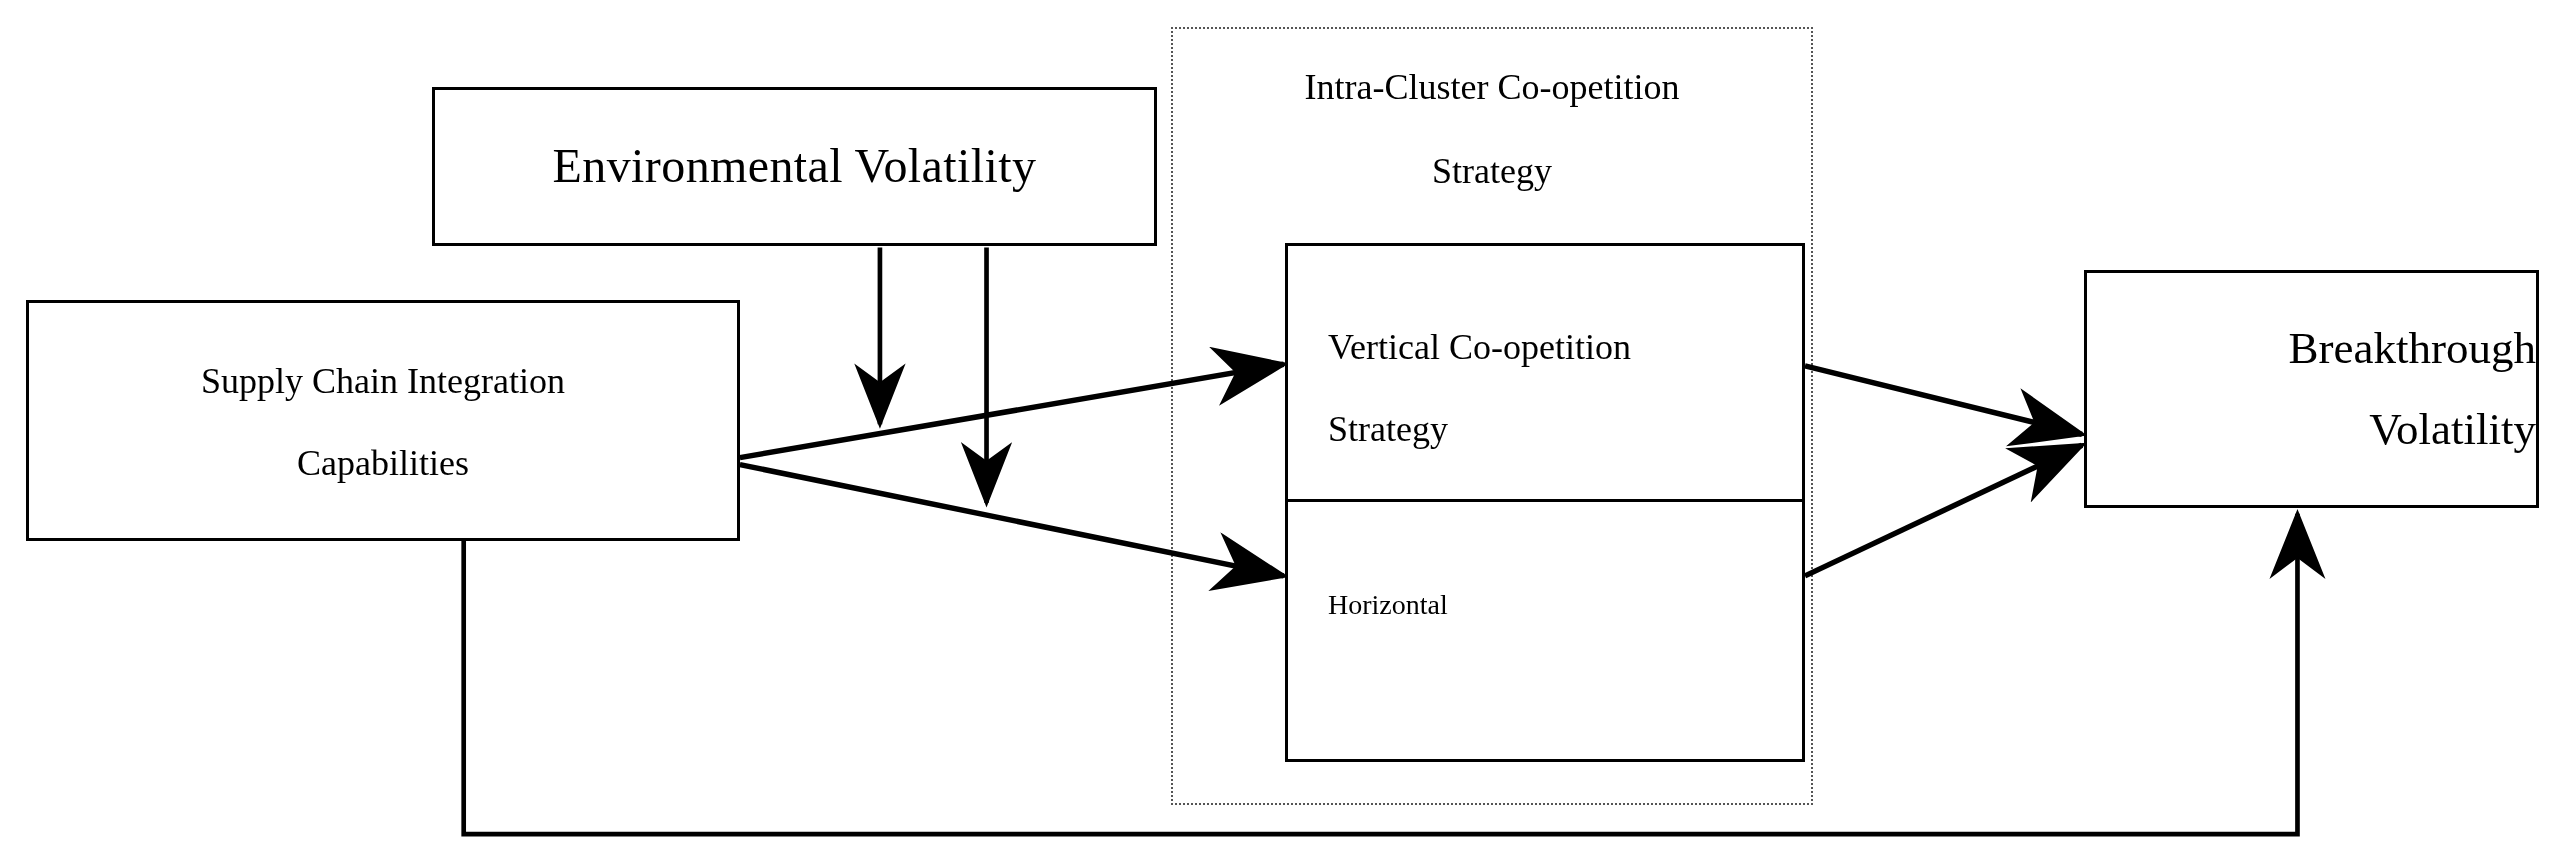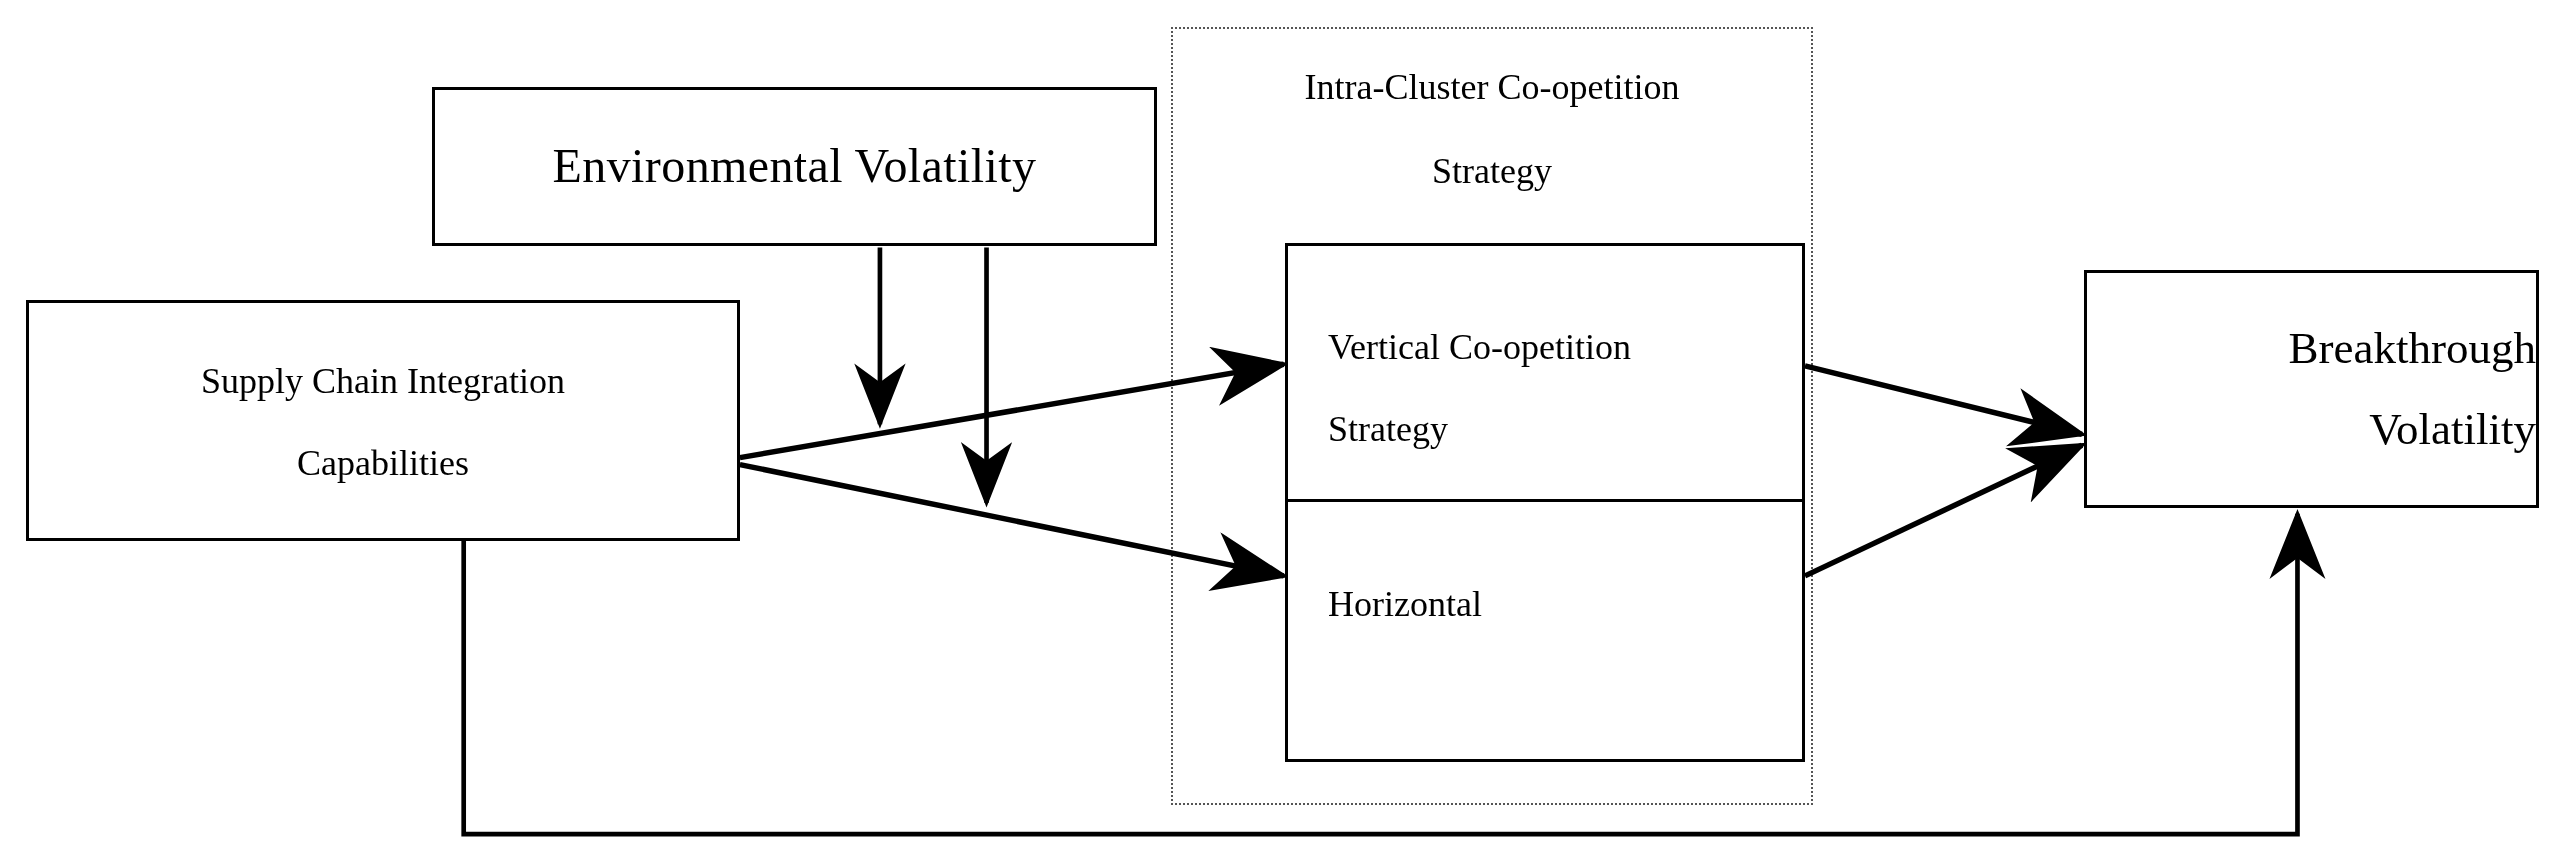--- a/index.html
+++ b/index.html
@@ -56,21 +56,21 @@
   }
   #node-vertical-coopetition .line { font-size: 36px; }
   #node-vertical-coopetition .line.l1 { margin-bottom: 44px; }
 
   #node-horizontal-coopetition {
     left: 1285px; top: 499px;  width: 520px;  height: 263px;
     align-items: flex-start;
     text-align: left;
     padding-left: 40px;
   }
-  #node-horizontal-coopetition .line { font-size: 36px; }
+  #node-horizontal-coopetition .line { font-size: 28px; }
   #node-horizontal-coopetition .line.l1 { margin-bottom: 51px; }
 
   #node-breakthrough-innovation {
     left: 2084px; top: 270px;  width: 455px;  height: 238px;
     align-items: flex-end;
     text-align: left;
     padding-left: 33px;
   }
   #node-breakthrough-innovation .line { font-size: 45px; }
   #node-breakthrough-innovation .line.l1 { margin-bottom: 33px; }

